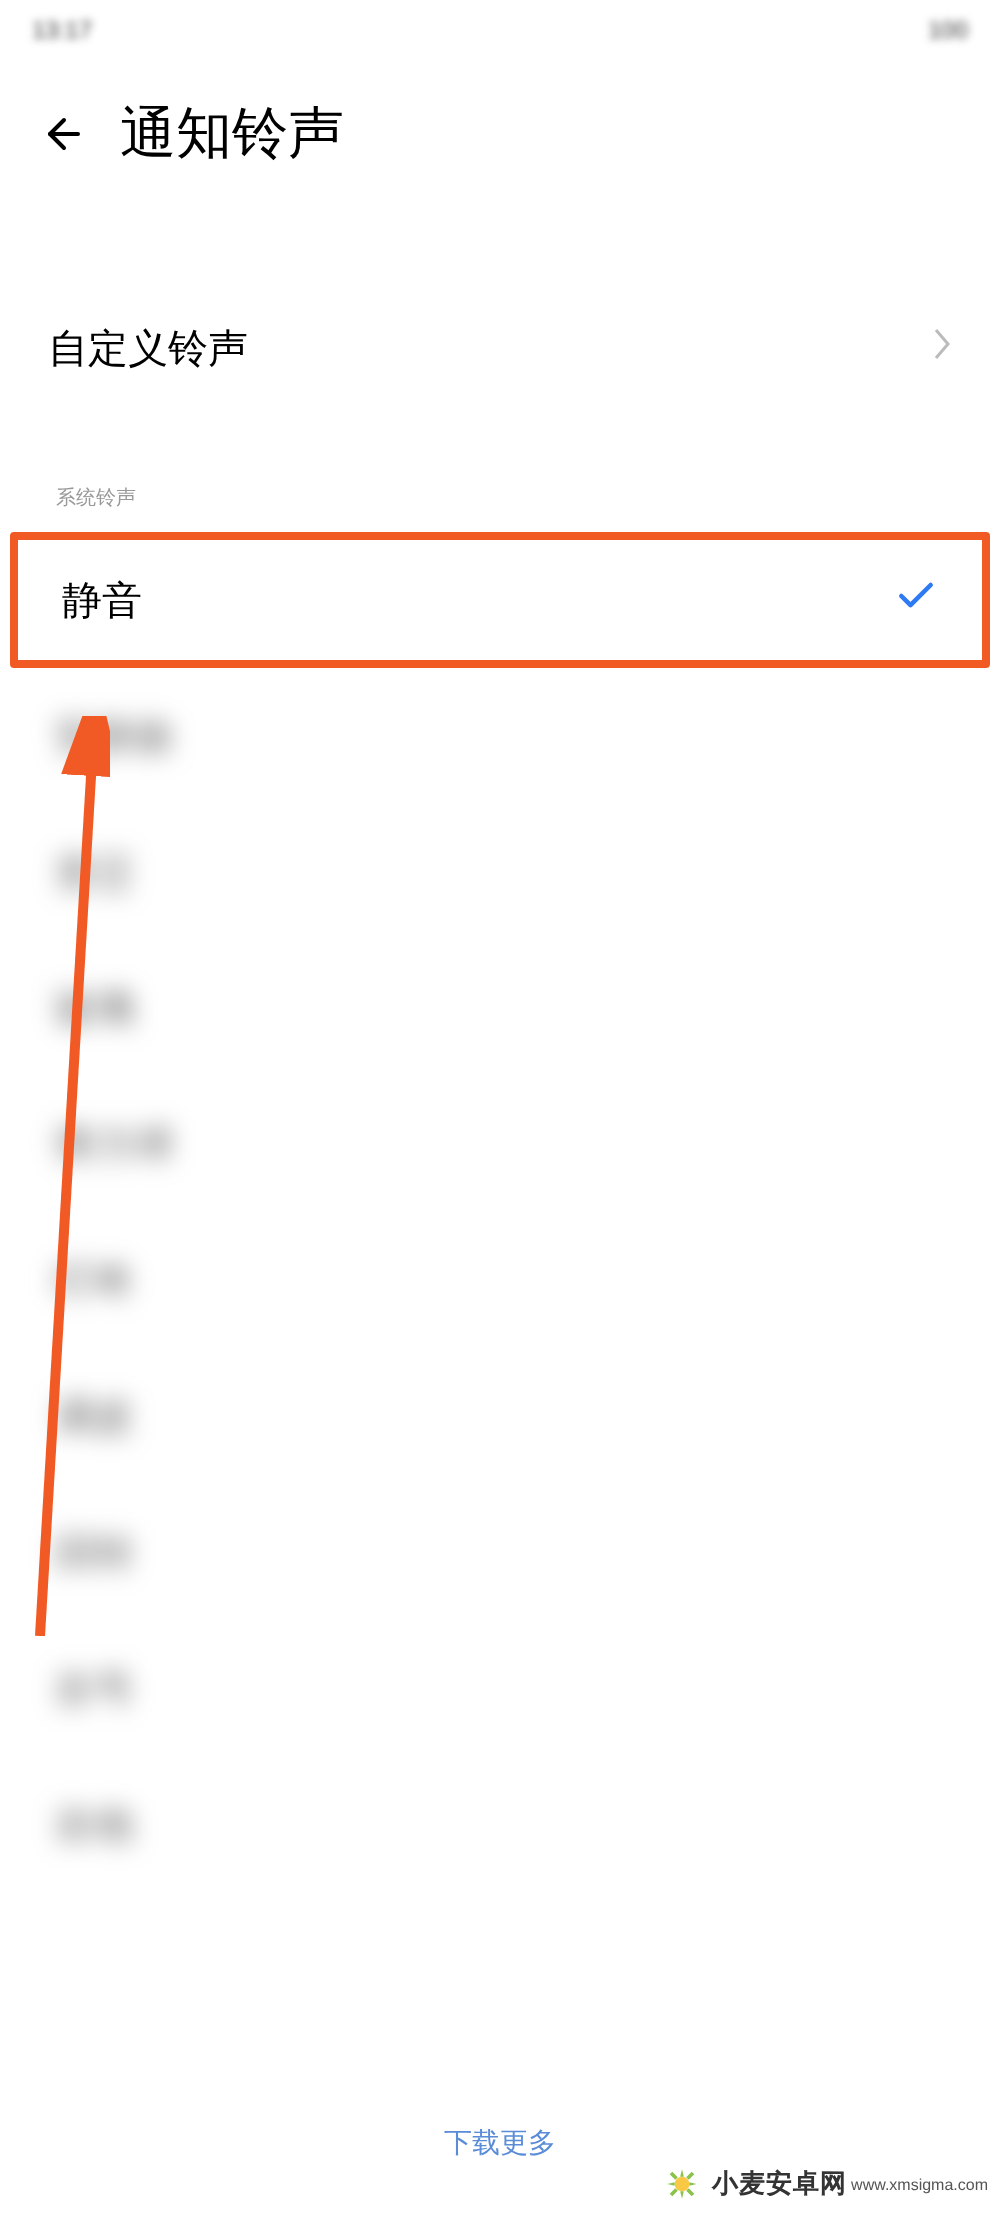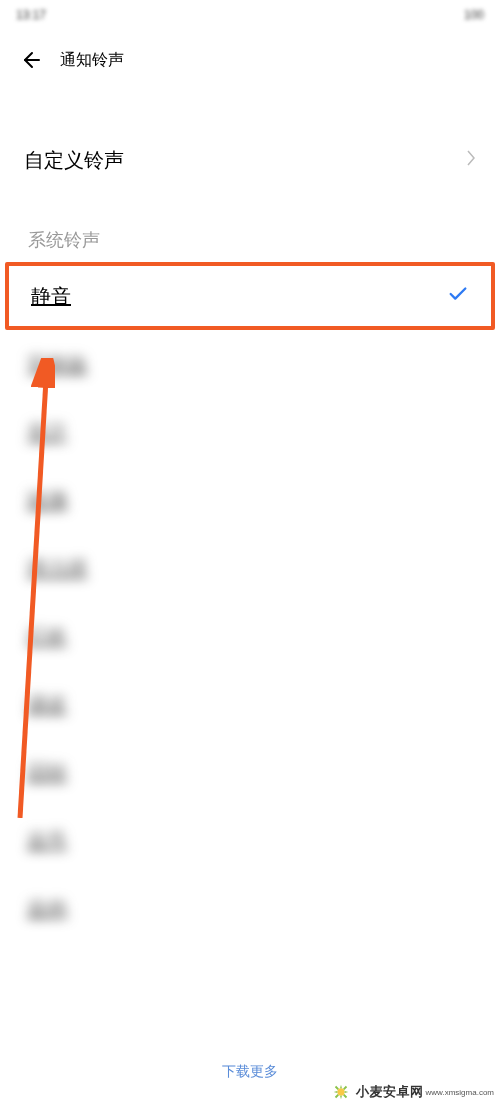--- a/index.html
+++ b/index.html
@@ -32,47 +32,46 @@
       gap: 16px;
     }
     .back-arrow {
       display: flex;
       align-items: center;
       justify-content: center;
       width: 24px;
       height: 24px;
     }
     .page-title {
-      font-size: 16px;
+      font-size: 28px;
       font-weight: 500;
       color: #000;
     }
     .custom-row {
       display: flex;
       justify-content: space-between;
       align-items: center;
       padding: 0 24px;
       height: 100px;
       margin-top: 20px;
     }
     .custom-label {
       font-size: 20px;
       color: #000;
     }
     .chevron-right {
       color: #aaa;
     }
     .section-header {
       padding: 18px 28px 10px;
-      font-size: 18px;
+      font-size: 10px;
       color: #999;
     }
     .ringtone-list {
       padding: 0 5px;
-      text-decoration: underline;
     }
     .ringtone-item {
       display: flex;
       justify-content: space-between;
       align-items: center;
       padding: 0 22px;
       height: 68px;
     }
     .ringtone-item.highlighted {
       border: 4px solid #f15a24;

